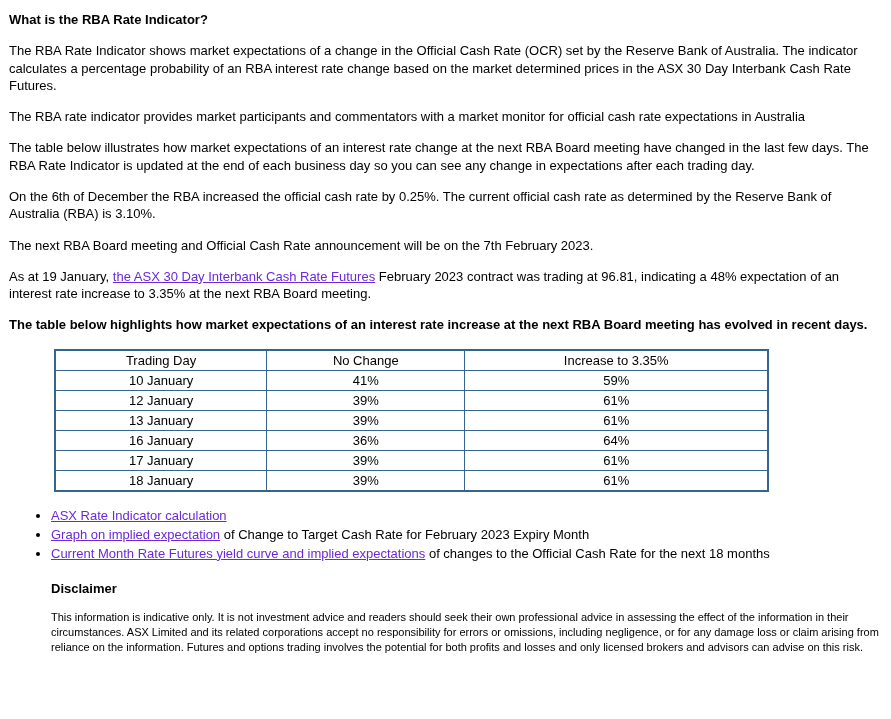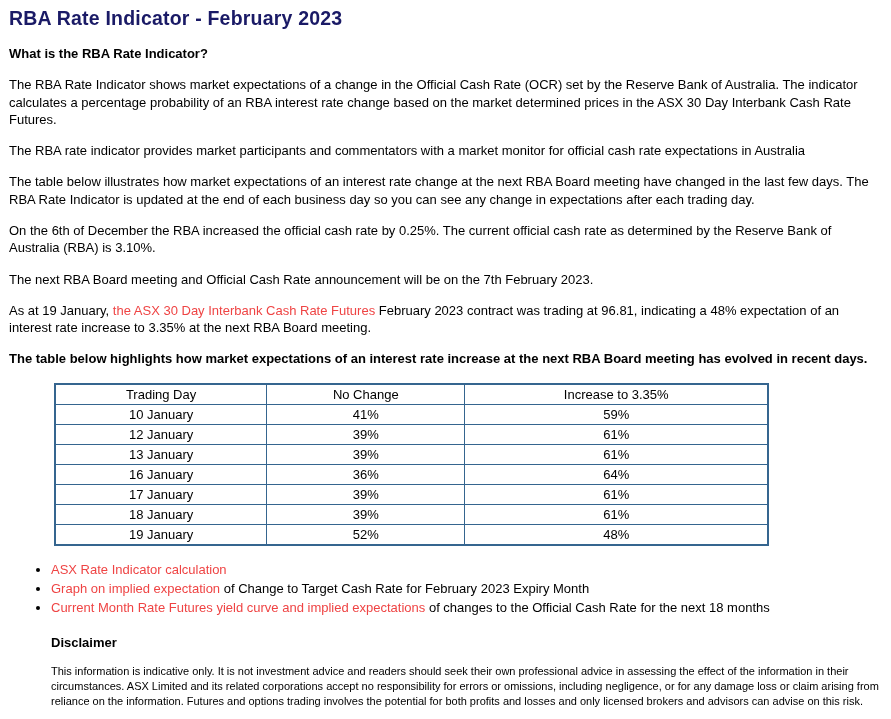--- a/index.html
+++ b/index.html
@@ -18,21 +18,22 @@
   h1 {
     font-size: 19.5px;
     font-weight: bold;
     color: #1a1a66;
     margin: 2px 0 15px 0;
     letter-spacing: 0.2px;
   }
   p { margin: 14px 0; line-height: 1.33; }
   .h { font-weight: bold; margin-top: 6px; }
   a.link {
-    color: #ef4444;
+    color: #6d28d9;
+    text-decoration: underline;
     cursor: pointer;
   }
   table.rates {
     border-collapse: collapse;
     margin: 15px 0 15px 45px;
     width: 715px;
     border: 2px solid #35658f;
   }
   table.rates th, table.rates td {
     border: 1px solid #35658f;
@@ -58,21 +59,20 @@
     font-size: 11px;
     line-height: 1.36;
     margin: 10px 0 0 0;
   }
 </style>
 </head>
 <body>
 
 <div class="page">
 
-  <h1>RBA Rate Indicator - February 2023</h1>
 
   <p class="h">What is the RBA Rate Indicator?</p>
 
   <p>The RBA Rate Indicator shows market expectations of a change in the Official Cash Rate (OCR) set by the Reserve Bank of Australia. The indicator calculates a percentage probability of an RBA interest rate change based on the market determined prices in the ASX 30 Day Interbank Cash Rate Futures.</p>
 
   <p>The RBA rate indicator provides market participants and commentators with a market monitor for official cash rate expectations in Australia</p>
 
   <p>The table below illustrates how market expectations of an interest rate change at the next RBA Board meeting have changed in the last few days. The RBA Rate Indicator is updated at the end of each business day so you can see any change in expectations after each trading day.</p>
 
 
@@ -116,25 +116,20 @@
         <tr>
           <td>17 January</td>
           <td>39%</td>
           <td>61%</td>
         </tr>
         <tr>
           <td>18 January</td>
           <td>39%</td>
           <td>61%</td>
         </tr>
-        <tr>
-          <td>19 January</td>
-          <td>52%</td>
-          <td>48%</td>
-        </tr>
       </tbody>
   </table>
 
   <ul class="related">
     <li><a class="link">ASX Rate Indicator calculation</a><span></span></li>
     <li><a class="link">Graph on implied expectation</a><span> of Change to Target Cash Rate for February 2023 Expiry Month</span></li>
     <li><a class="link">Current Month Rate Futures yield curve and implied expectations</a><span> of changes to the Official Cash Rate for the next 18 months</span></li>
   </ul>
 
   <div class="disclaimer">

